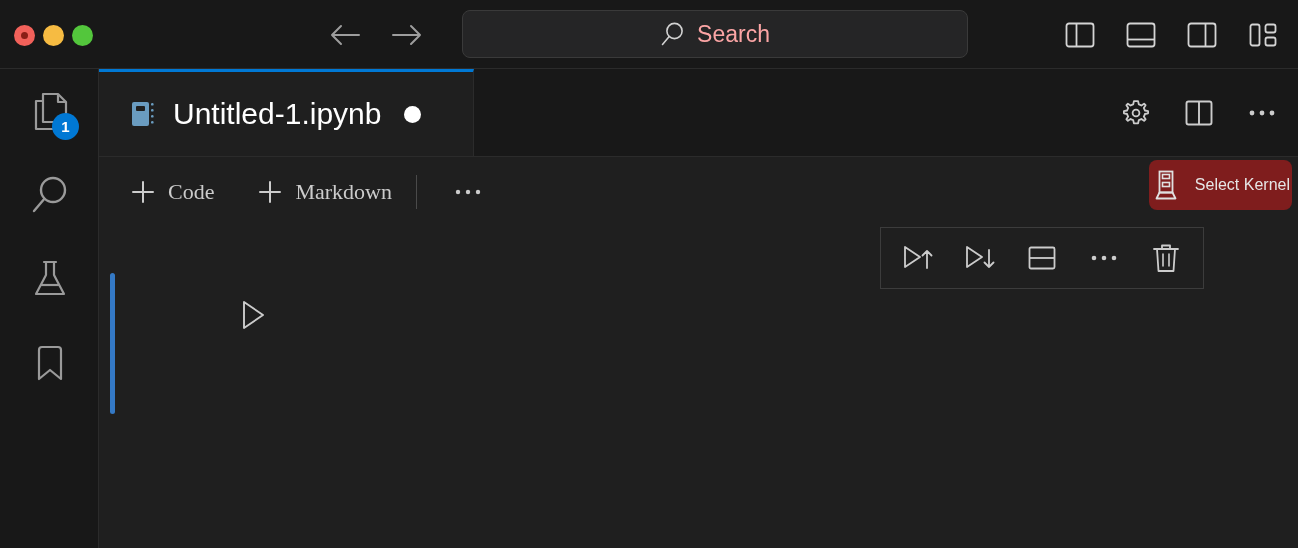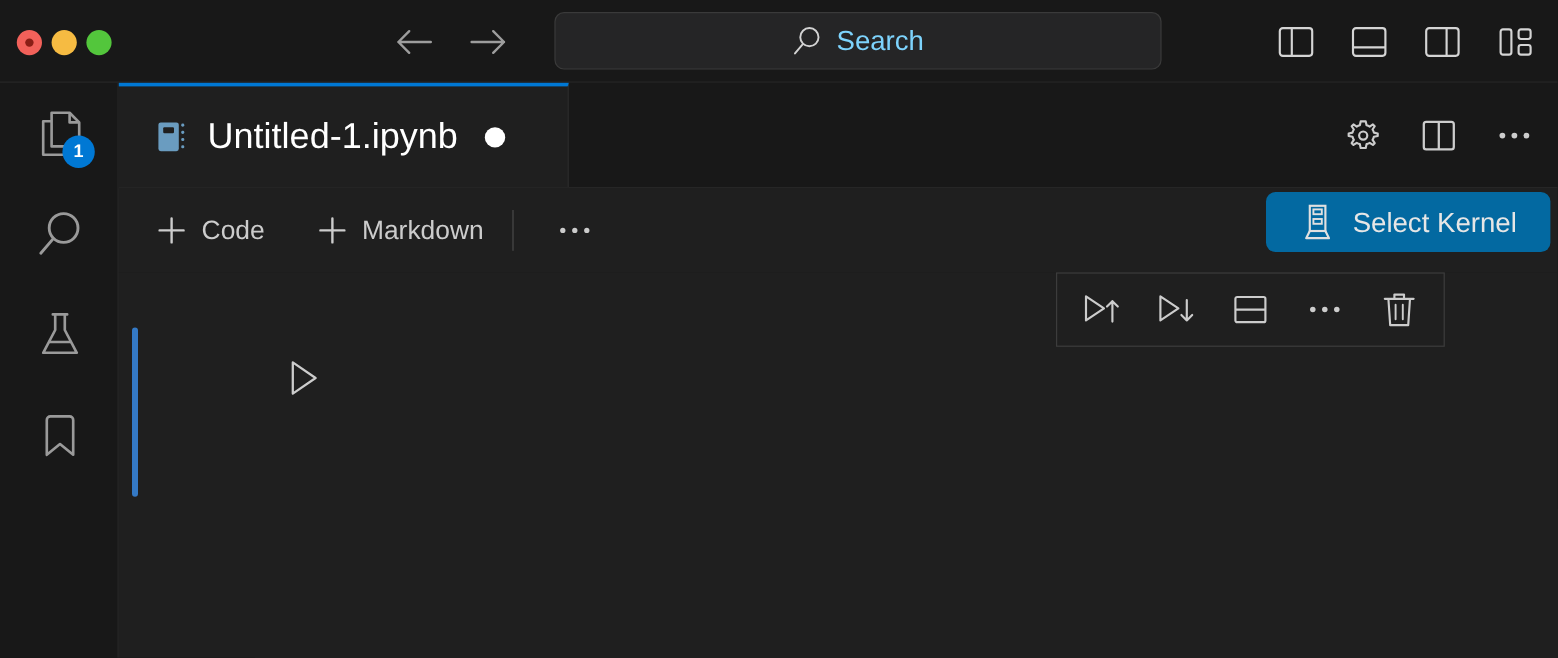--- a/index.html
+++ b/index.html
@@ -80,21 +80,21 @@
     border-radius: 8px;
     background: #252526;
     display: flex;
     align-items: center;
     justify-content: center;
     gap: 12px;
     box-sizing: border-box;
   }
   .searchbar .stext {
     font-size: 23px;
-    color: #7dd3fc;
+    color: #fca5a5;
   }
 
   .layoutbtns {
     position: absolute;
     top: 18px;
     right: 18px;
     display: flex;
     gap: 27px;
     align-items: center;
   }
@@ -208,47 +208,48 @@
   }
   .nb-btn {
     display: flex;
     align-items: center;
     gap: 11px;
     height: 46px;
     padding: 0 10px;
     color: #cccccc;
     font-size: 22px;
     white-space: nowrap;
+    font-family: Liberation Serif, serif;
   }
   .nb-sep {
     width: 1px;
     height: 34px;
     background: #4a4a4a;
     margin: 0 14px;
   }
   .nb-more {
     display: flex;
     align-items: center;
     justify-content: center;
     width: 46px; height: 46px;
     color: #cccccc;
     margin-left: 14px;
   }
   .kernelbtn {
     position: absolute;
     right: 6px; top: 3px;
     height: 50px;
-    background: #0369a1;
+    background: #7f1d1d;
     border-radius: 8px;
     display: flex;
     align-items: center;
     gap: 14px;
-    padding: 0 28px;
+    padding: 0 2px;
     color: #e6e6e6;
-    font-size: 23px;
+    font-size: 16px;
     white-space: nowrap;
     box-sizing: border-box;
   }
 
   
   .nbbody {
     position: relative;
     width: 1199px;
     height: 321px;
     background: #1f1f1f;

